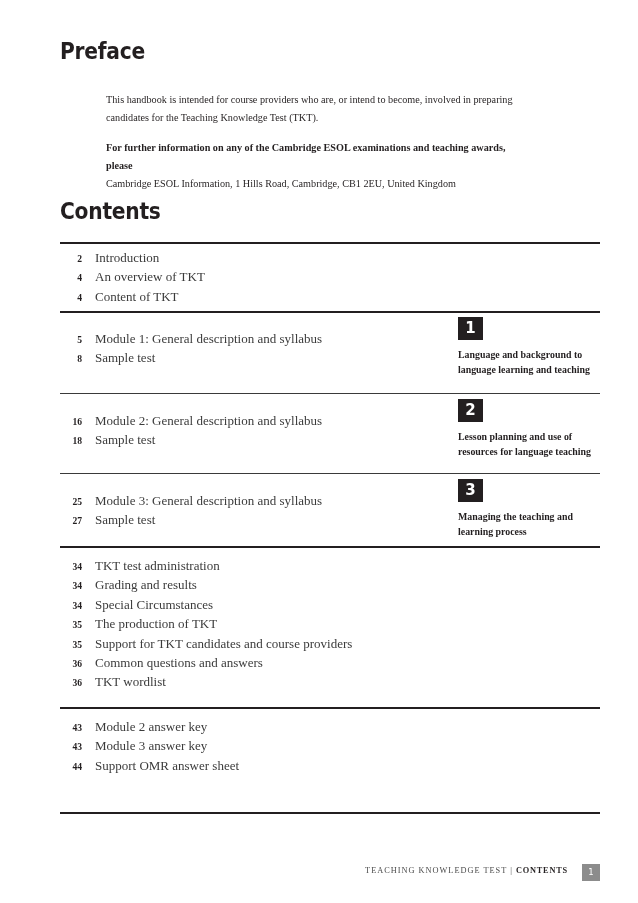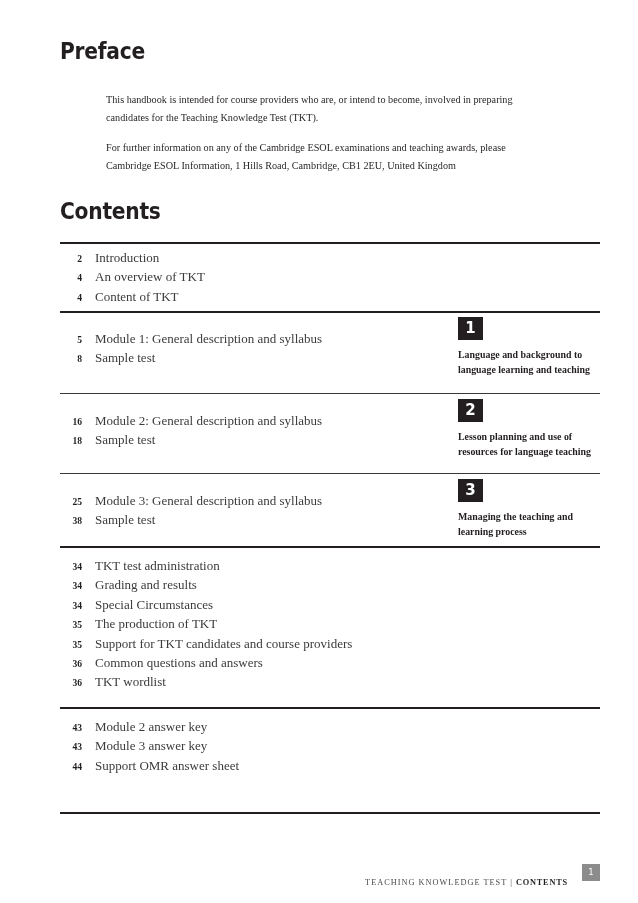--- a/index.html
+++ b/index.html
@@ -45,21 +45,21 @@
     position: absolute;
     left: 60px;
     top: 91px;
     width: 428px;
     font-size: 10.2px;
     line-height: 18px;
     color: #231f20;
     margin-left: 46px;
   }
   .preface-body p { margin: 0; }
-  .preface-body p.gap { margin-top: 12px; }
+  .preface-body p.gap { margin-top: 12px; font-weight: bold; }
   .preface-body b { font-weight: bold; }
 
   
   .rule {
     position: absolute;
     left: 60px;
     width: 540px;
     background: #231f20;
   }
   .rule.thick { height: 1.6px; }
@@ -135,21 +135,21 @@
   .footer {
     position: absolute;
     left: 60px;
     top: 864px;
     width: 540px;
     height: 18px;
   }
   .footer-text {
     position: absolute;
     right: 32px;
-    top: 14px;
+    top: 2px;
     font-size: 8.3px;
     letter-spacing: 1.0px;
     color: #4a4a4a;
     font-variant: small-caps;
     text-transform: uppercase;
     white-space: nowrap;
   }
   .footer-text .ftr-main { font-size: 8.3px; }
   .footer-text .ftr-sep  { margin: 0 3px; color: #4a4a4a; }
   .footer-text .ftr-bold { font-weight: bold; color: #231f20; letter-spacing: 0.8px; }
@@ -247,21 +247,21 @@
   <div class="rule thin" style="top:473px;"></div>
 
   <div class="module-block" id="module-block-2" style="top:479px;">
       <div class="module-inner">
         <div class="module-entries">
           <div class="toc-row">
             <span class="toc-num">25</span>
             <span class="toc-label">Module 3: General description and syllabus</span>
           </div>
           <div class="toc-row">
-            <span class="toc-num">38</span>
+            <span class="toc-num">27</span>
             <span class="toc-label">Sample test</span>
           </div>
         </div>
         <div class="module-side">
           <div class="module-badge">3</div>
           <div class="module-desc">Managing the teaching and learning process</div>
         </div>
       </div>
     </div>
   <div class="rule thick" style="top:546px;"></div>

